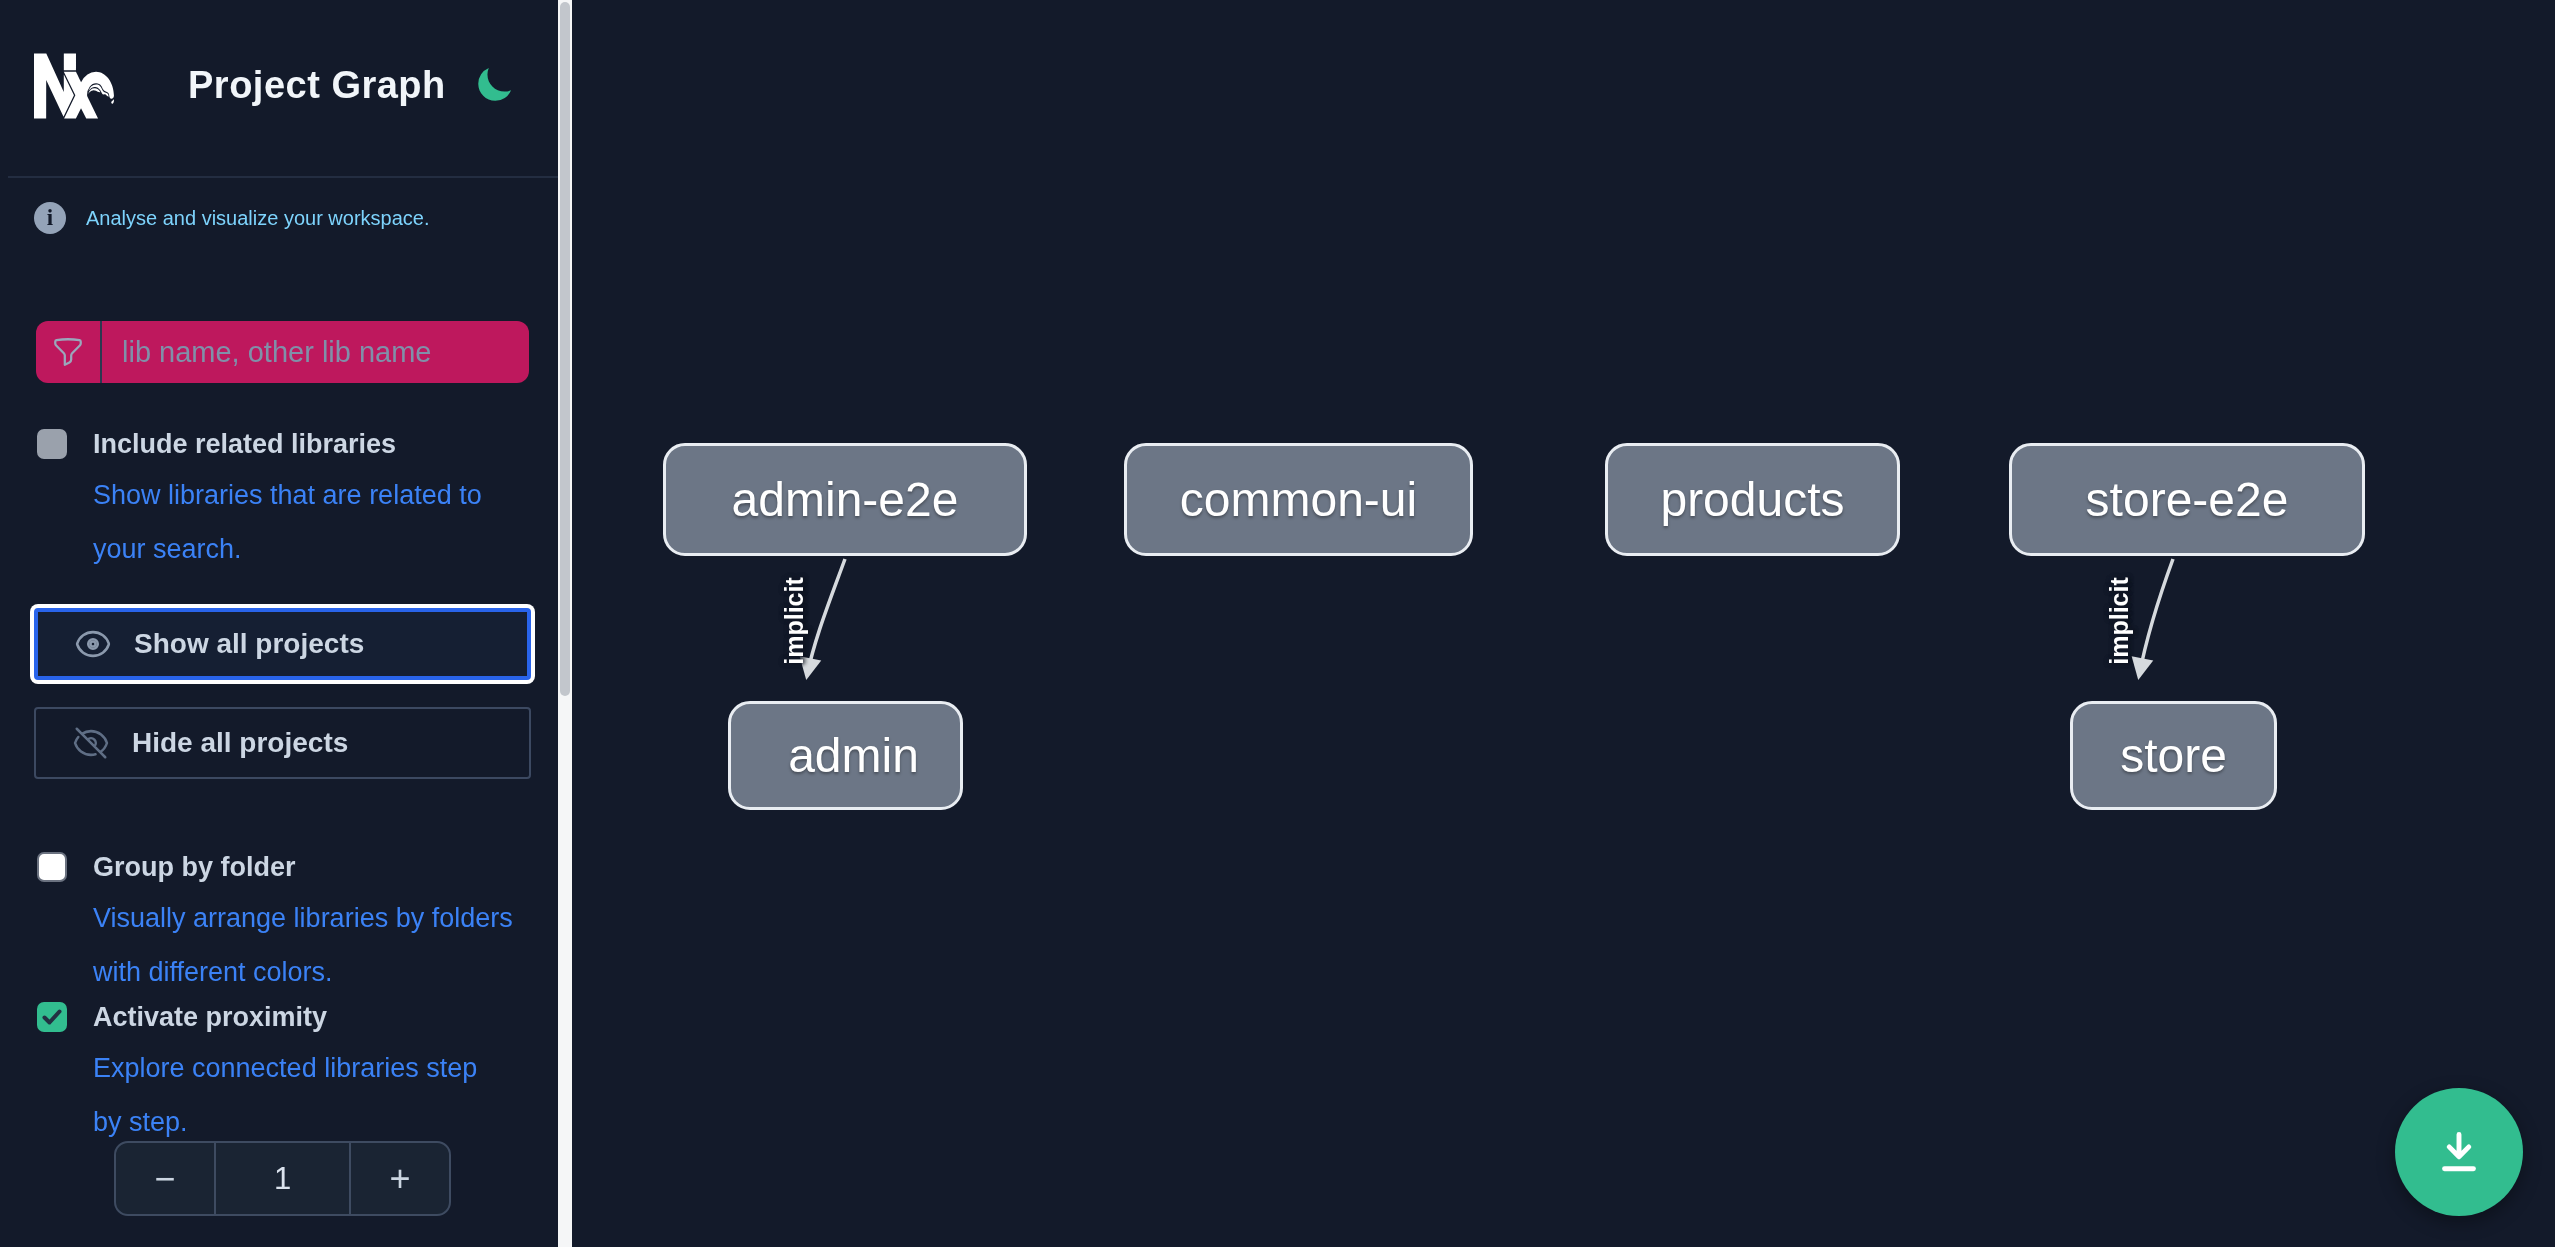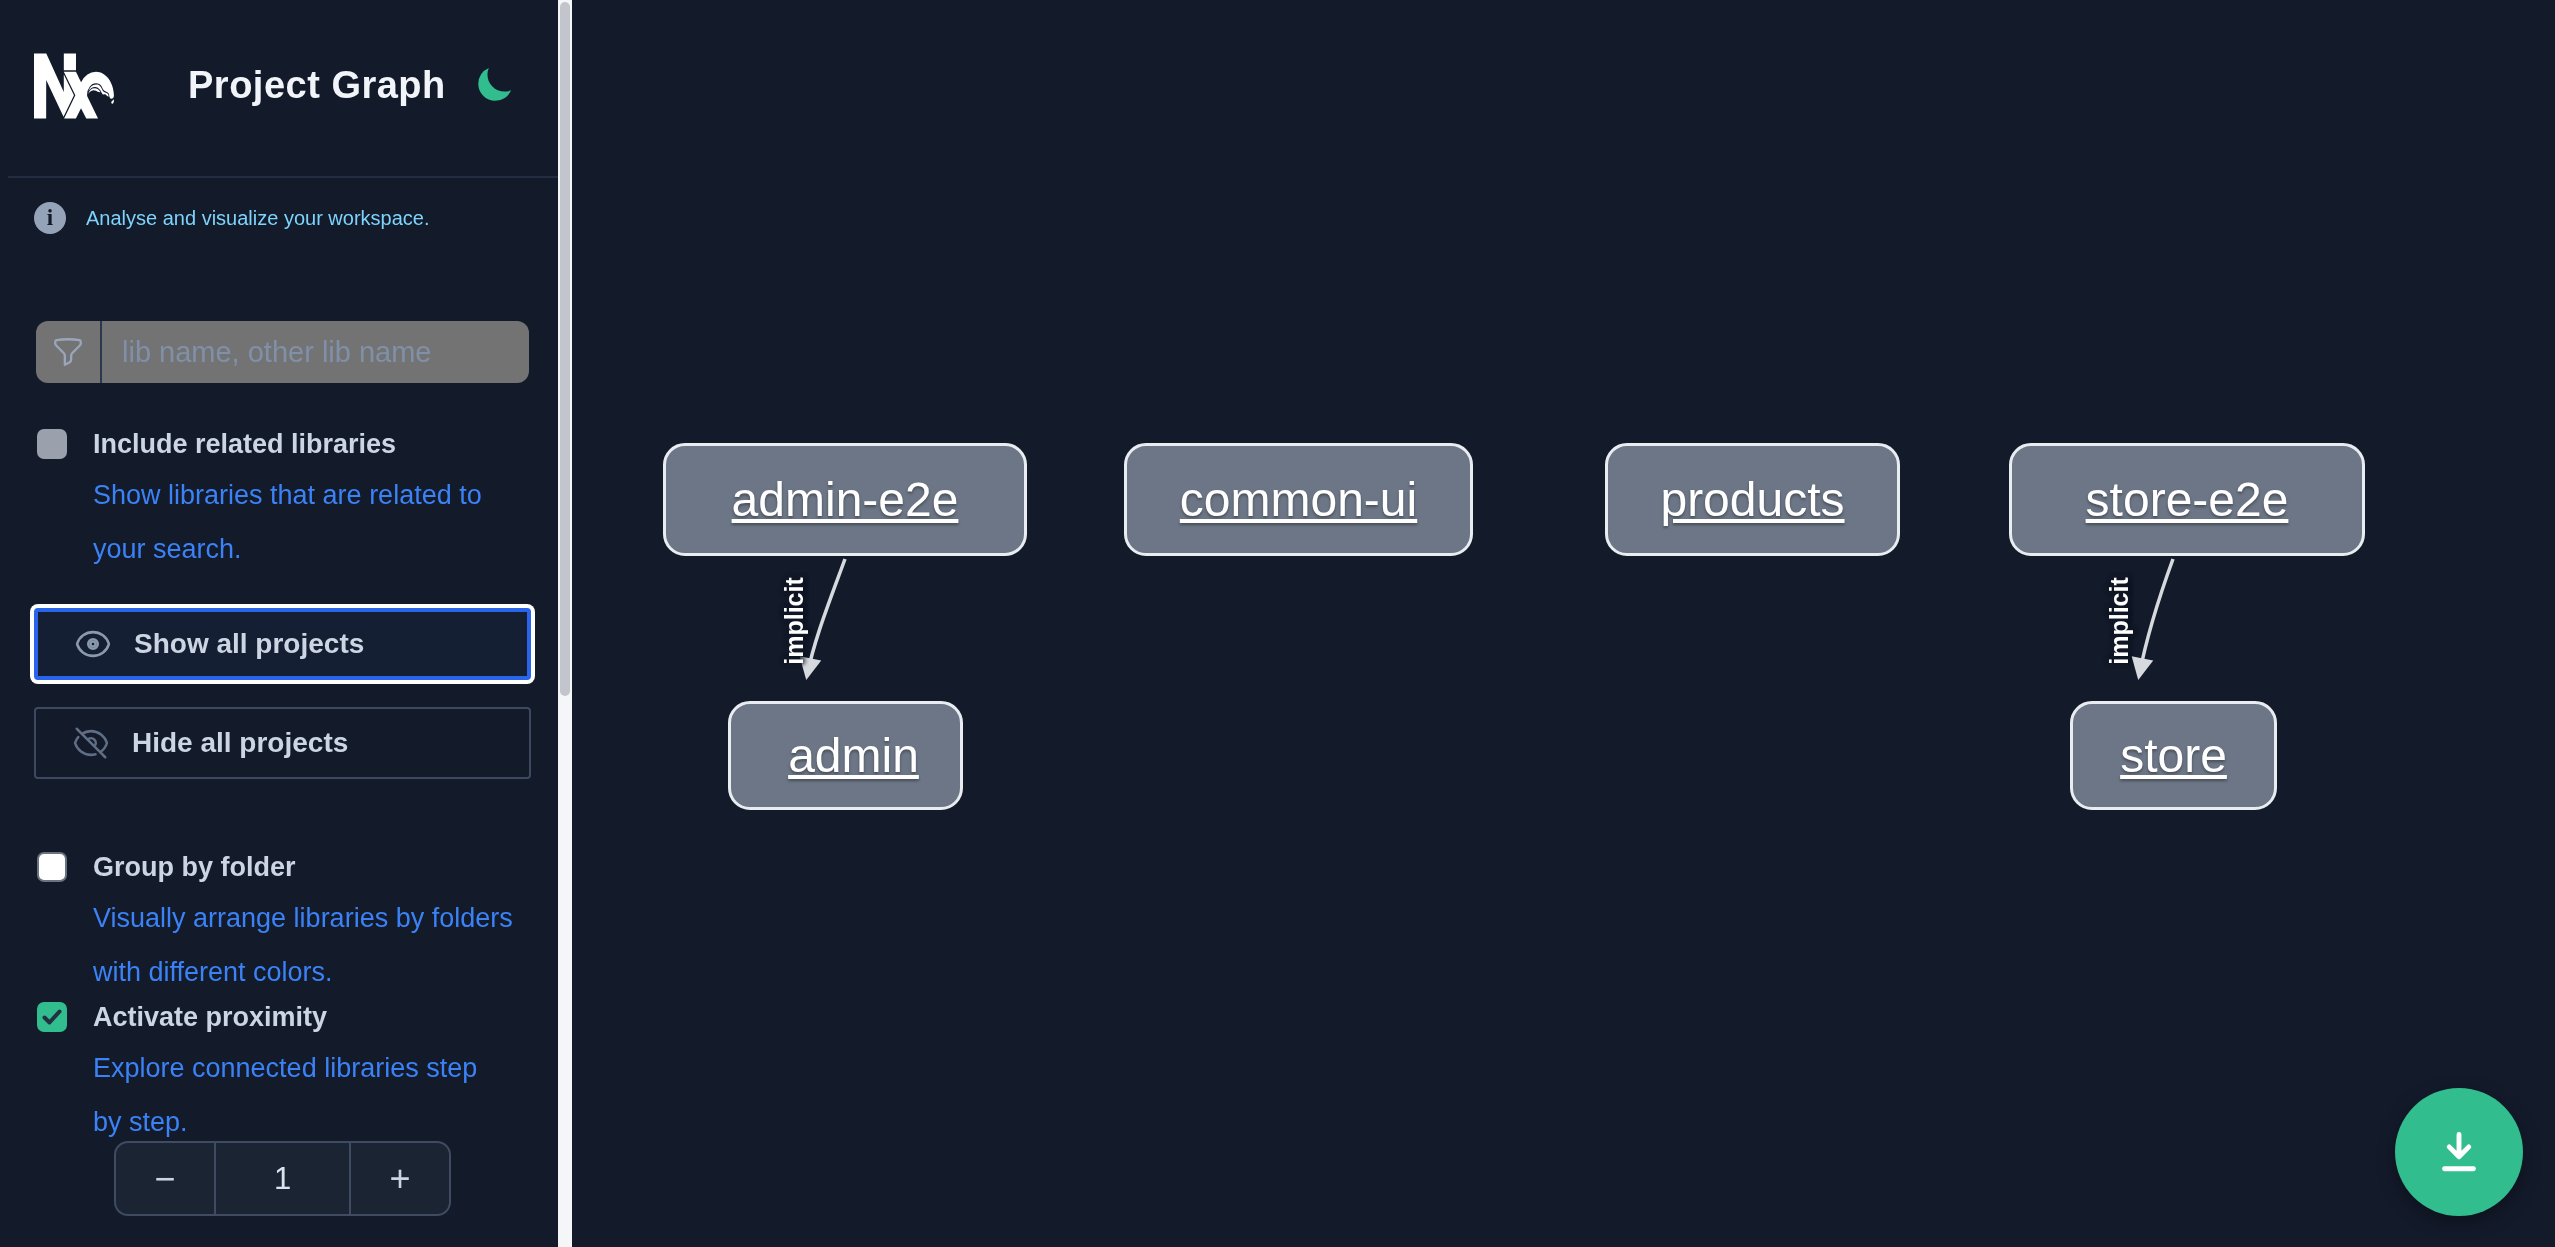--- a/index.html
+++ b/index.html
@@ -18,21 +18,21 @@
   .theme-btn { position:absolute; left:460px; top:60px; width:52px; height:52px; background:none; border:none; cursor:pointer; }
   .theme-btn svg { width:42px; height:42px; }
   .header-divider { position:absolute; left:0; top:176px; width:558px; height:2px; background:#232d41; }
 
   .info-row { position:absolute; left:26px; top:202px; width:505px; display:flex; align-items:center; gap:20px; }
   .info-badge { width:32px; height:32px; border-radius:50%; background:#94a3b8; color:#131a2a;
     font-family:"Liberation Serif", serif; font-weight:700; font-size:23px;
     display:flex; align-items:center; justify-content:center; flex:0 0 auto; }
   .info-text { font-size:20px; color:#7dd3fc; }
 
-  .search-box { position:absolute; left:28px; top:321px; width:493px; height:62px; background:#737373; border-radius:12px; display:flex; align-items:stretch; overflow:hidden; }
+  .search-box { position:absolute; left:28px; top:321px; width:493px; height:62px; background:#be185d; border-radius:12px; display:flex; align-items:stretch; overflow:hidden; }
   .search-icon-cell { width:66px; border-right:2px solid #2c3850; display:flex; align-items:center; justify-content:center; flex:0 0 auto; }
   .search-icon-cell svg { width:34px; height:34px; stroke:#9aa7bb; }
   .search-box input { flex:1; background:transparent; border:none; outline:none; color:#e2e8f0; font-size:29px; padding:0 20px; font-family:"Liberation Sans", sans-serif; }
   .search-box input::placeholder { color:#8090a9; }
 
   .opt { position:absolute; left:29px; width:500px; }
   .opt .cb { position:absolute; left:0; top:2px; width:30px; height:30px; border-radius:7px; }
   .cb-gray  { background:#9aa1ac; }
   .cb-white { background:#ffffff; border:2px solid #6b7280; }
   .cb-green { background:#32bd8f; display:flex; align-items:center; justify-content:center; }
@@ -55,21 +55,21 @@
 
   
   .sb-track { position:absolute; left:558px; top:0; width:14px; height:1247px; background:#f5f6f7; }
   .sb-thumb { position:absolute; left:2px; top:2px; width:10px; height:694px; border-radius:6px; background:#c2c6cc; }
 
   
   .canvas { position:absolute; left:572px; top:0; width:1983px; height:1247px; background:#131a2a; }
   .edges { position:absolute; left:0; top:0; }
   .node { position:absolute; background:#6c7686; border:3px solid #e9edf2; border-radius:22px;
     color:#ffffff; font-size:48px; display:flex; align-items:center; justify-content:center;
-    text-shadow:0 2px 3px rgba(0,0,0,.35); cursor:pointer;text-decoration:underline; }
+    text-shadow:0 2px 3px rgba(0,0,0,.35); cursor:pointer; }
   .edge-label { position:absolute; transform:translate(-50%,-50%) rotate(-90deg);
     font-size:25px; font-weight:700; color:#ffffff; white-space:nowrap;
     text-shadow:0 0 5px #131a2a, 0 0 5px #131a2a, 0 2px 4px rgba(0,0,0,.65); }
 
   .fab { position:absolute; left:1823px; top:1088px; width:128px; height:128px; border-radius:50%;
     background:#32bd8f; border:none; cursor:pointer; display:flex; align-items:center; justify-content:center;
     box-shadow:0 6px 18px rgba(0,0,0,.35); }
   .fab svg { width:56px; height:56px; }
 </style>
 </head>

